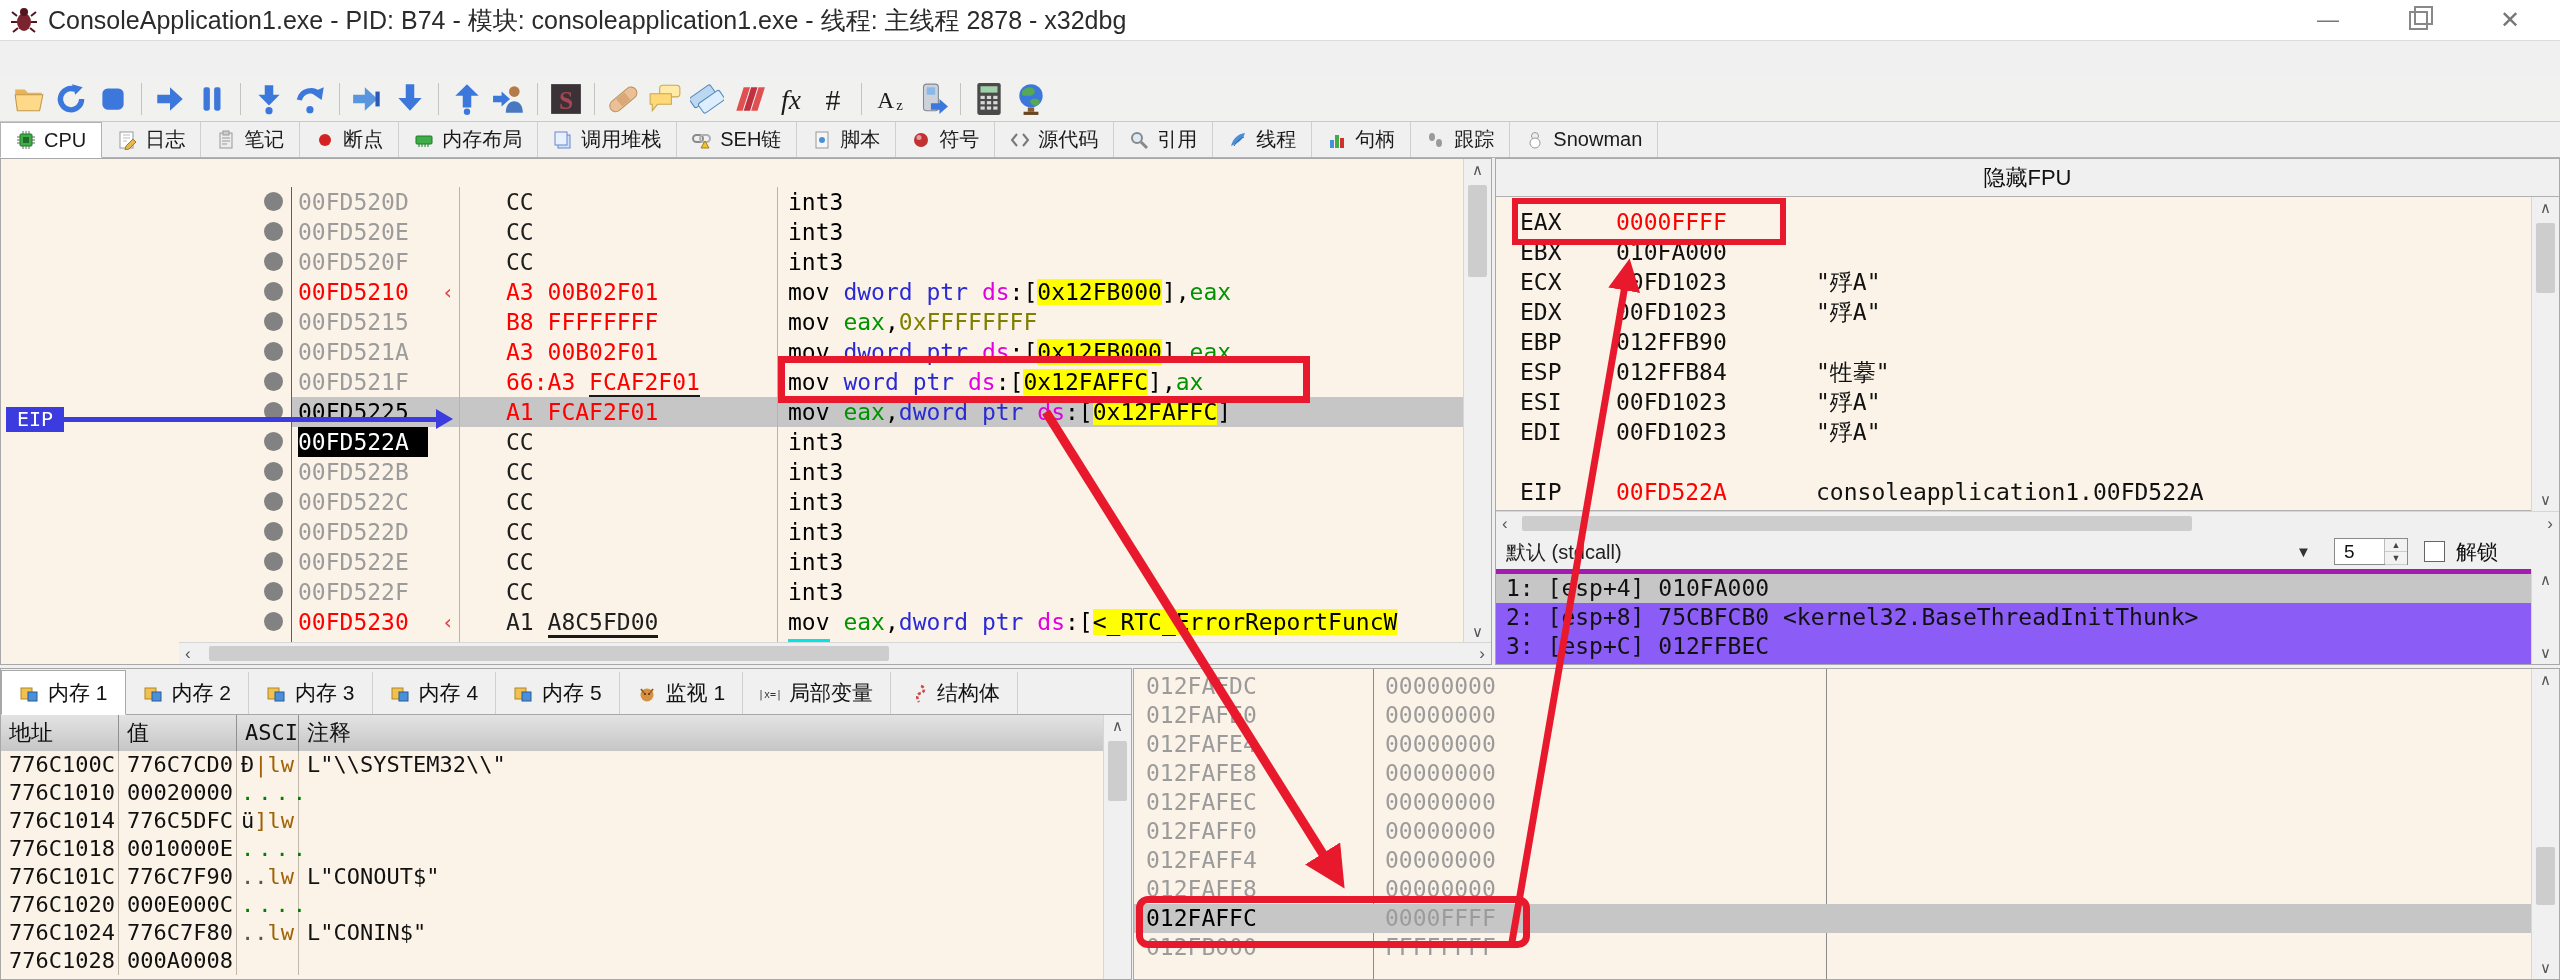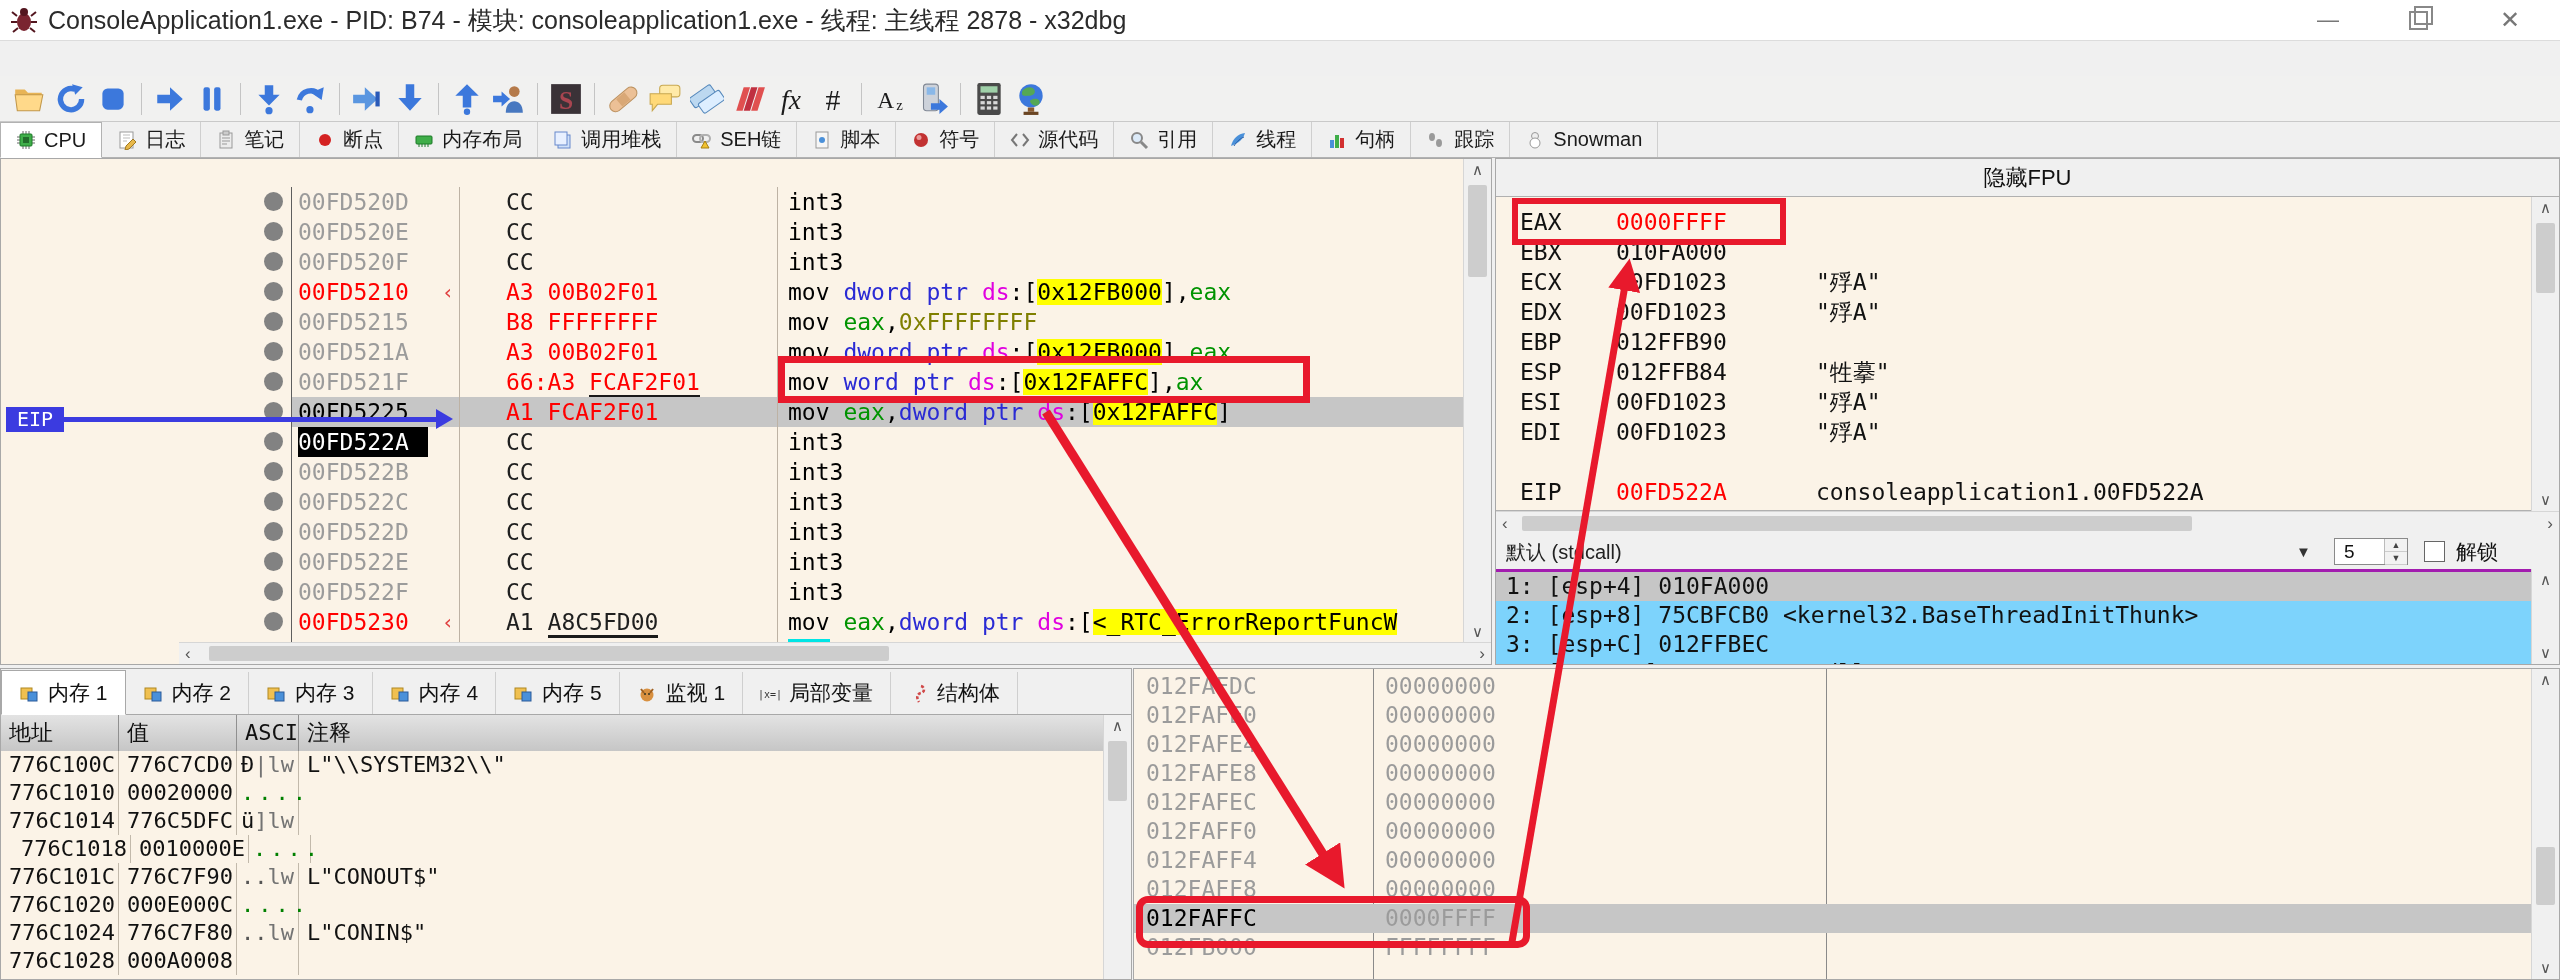--- a/index.html
+++ b/index.html
@@ -92,36 +92,36 @@
   #reg-hscroll{position:absolute;left:0;top:352px;right:0;height:24px;background:#f0f0f0;}
   #combo-row{position:absolute;left:0;top:376px;right:0;height:34px;background:#f0f0f0;}
   #cc-label{position:absolute;left:10px;top:0;font-size:20px;line-height:34px;color:#222;}
   #cc-caret{position:absolute;left:800px;top:0;font-size:15px;line-height:34px;color:#333;}
   #cc-spin{position:absolute;left:838px;top:3px;width:74px;height:27px;background:#fff;border:1px solid #8a8a8a;display:flex;box-sizing:border-box;}
   #cc-val{flex:1;font-size:19px;line-height:25px;padding-left:9px;}
   #cc-btns{width:22px;display:flex;flex-direction:column;border-left:1px solid #bbb;}
   .spinbtn{flex:1;font-size:9px;text-align:center;color:#444;background:#f2f2f2;line-height:12px;border-bottom:1px solid #ccc;}
   #cc-check{position:absolute;left:928px;top:6px;width:21px;height:21px;background:#fff;border:1px solid #666;box-sizing:border-box;}
   #cc-unlock{position:absolute;left:960px;top:0;font-size:21px;line-height:34px;}
-  #args-pane{position:absolute;left:0;top:410px;right:0;bottom:0;background:#7dd3fc;border-top:3px solid #a21caf;}
+  #args-pane{position:absolute;left:0;top:410px;right:0;bottom:0;background:#8b5cf6;border-top:5px solid #a21caf;}
   .arow{height:29px;font-family:"DejaVu Sans Mono",monospace;font-size:23px;line-height:29px;padding-left:10px;white-space:pre;}
   .arow.sel{background:#c6c6c6;}
 
   
   #btabs{height:46px;display:flex;align-items:flex-end;border-bottom:1px solid #a8a8a8;background:#f0f0f0;box-sizing:border-box;}
   .btab{display:flex;align-items:center;gap:9px;padding:0 17px;height:42px;font-size:21px;border-right:1px solid #cfcfcf;box-sizing:border-box;}
   .btab svg{width:22px;height:22px;}
   .btab.active{background:#fff;border:1px solid #a8a8a8;border-bottom:1px solid #fff;margin-bottom:-1px;height:45px;align-items:center;}
   #mem-header{display:flex;height:36px;background:linear-gradient(#e3e3e3,#c6c6c6);font-family:"DejaVu Sans Mono",monospace;
               font-size:22px;line-height:36px;border-bottom:1px solid #909090;margin-right:27px;}
   .mh{border-right:1px solid #909090;padding-left:8px;box-sizing:border-box;}
   #mem-rows{position:absolute;left:0;top:82px;right:27px;bottom:0;background:#fbf3e7;}
   .mrow{display:flex;height:28px;font-family:"DejaVu Sans Mono",monospace;font-size:22px;line-height:28px;white-space:pre;}
   .mc{border-right:1px solid #c2b9ab;padding-left:8px;box-sizing:border-box;flex:none;}
-  .c-mag{color:#737373;margin-top:31px;} .c-grn{color:#008000;letter-spacing:4px;} .c-blk{color:#111;} .c-gry{color:#555;}
+  .c-mag{color:#a16207;margin-top:31px;} .c-grn{color:#008000;letter-spacing:4px;} .c-blk{color:#111;} .c-gry{color:#555;}
 
   
   #stack-rows{position:absolute;left:0;top:3px;right:27px;}
   .srow{height:29px;display:flex;font-family:"DejaVu Sans Mono",monospace;font-size:23px;line-height:29px;color:#9b9b9b;white-space:pre;}
   .srow.sel{background:#c6c6c6;}
   .srow.sel .sa{color:#000;}
   .sa{width:239px;padding-left:12px;flex:none;box-sizing:border-box;}
   .sv{padding-left:12px;}
   .sdiv{position:absolute;top:0;bottom:0;width:1px;background:#8a8a8a;}
 
@@ -574,21 +574,21 @@
     <div id="mem-header">
         <div class="mh" style="width: 118px;">地址</div>
         <div class="mh" style="width: 118px;">值</div>
         <div class="mh" style="width: 62px;">ASCI</div>
         <div class="mh" style="flex: 1 1 0%;">注释</div>
       </div>
     <div id="mem-rows">
         <div class="mrow"><div class="mc" style="width: 118px;">776C100C</div><div class="mc" style="width: 118px;">776C7CD0</div><div class="mc" style="width: 62px; padding-left: 4px;"><span class="c-blk">Ð</span><span class="c-mag">|lw</span></div><div class="mc" style="flex: 1 1 0%; border-right: none;">L"\\SYSTEM32\\"</div></div>
         <div class="mrow"><div class="mc" style="width: 118px;">776C1010</div><div class="mc" style="width: 118px;">00020000</div><div class="mc" style="width: 62px; padding-left: 4px;"><span class="c-grn">....</span></div><div class="mc" style="flex: 1 1 0%; border-right: none;"></div></div>
         <div class="mrow"><div class="mc" style="width: 118px;">776C1014</div><div class="mc" style="width: 118px;">776C5DFC</div><div class="mc" style="width: 62px; padding-left: 4px;"><span class="c-blk">ü</span><span class="c-mag">]lw</span></div><div class="mc" style="flex: 1 1 0%; border-right: none;"></div></div>
-        <div class="mrow"><div class="mc" style="width: 118px; margin-left: 12px;">776C1018</div><div class="mc" style="width: 118px;">0010000E</div><div class="mc" style="width: 62px; padding-left: 4px;"><span class="c-grn">....</span></div><div class="mc" style="flex: 1 1 0%; border-right: none;"></div></div>
+        <div class="mrow"><div class="mc" style="width: 118px;">776C1018</div><div class="mc" style="width: 118px;">0010000E</div><div class="mc" style="width: 62px; padding-left: 4px;"><span class="c-grn">....</span></div><div class="mc" style="flex: 1 1 0%; border-right: none;"></div></div>
         <div class="mrow"><div class="mc" style="width: 118px;">776C101C</div><div class="mc" style="width: 118px;">776C7F90</div><div class="mc" style="width: 62px; padding-left: 4px;"><span class="c-gry">..</span><span class="c-mag">lw</span></div><div class="mc" style="flex: 1 1 0%; border-right: none;">L"CONOUT$"</div></div>
         <div class="mrow"><div class="mc" style="width: 118px;">776C1020</div><div class="mc" style="width: 118px;">000E000C</div><div class="mc" style="width: 62px; padding-left: 4px;"><span class="c-grn">....</span></div><div class="mc" style="flex: 1 1 0%; border-right: none;"></div></div>
         <div class="mrow"><div class="mc" style="width: 118px;">776C1024</div><div class="mc" style="width: 118px;">776C7F80</div><div class="mc" style="width: 62px; padding-left: 4px;"><span class="c-gry">..</span><span class="c-mag">lw</span></div><div class="mc" style="flex: 1 1 0%; border-right: none;">L"CONIN$"</div></div>
         <div class="mrow"><div class="mc" style="width: 118px;">776C1028</div><div class="mc" style="width: 118px;">000A0008</div><div class="mc" style="width: 62px; padding-left: 4px;"></div><div class="mc" style="flex: 1 1 0%; border-right: none;"></div></div>
       </div>
     <div class="vsb" style="right:0;top:46px;bottom:0;">
       <div class="sb-glyph top">∧</div>
       <div class="vthumb" style="top:26px;height:60px;"></div>
     </div>
   </div>

